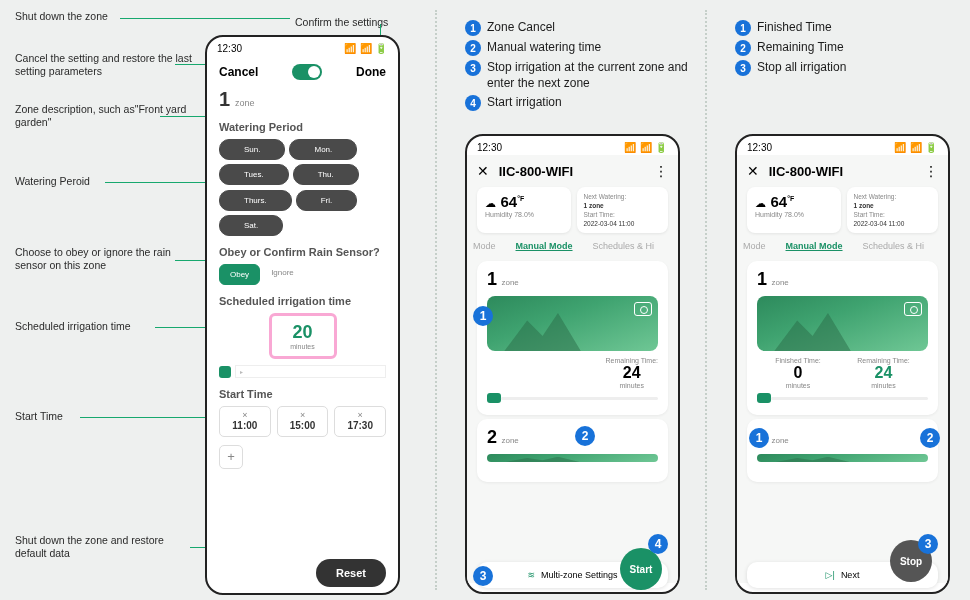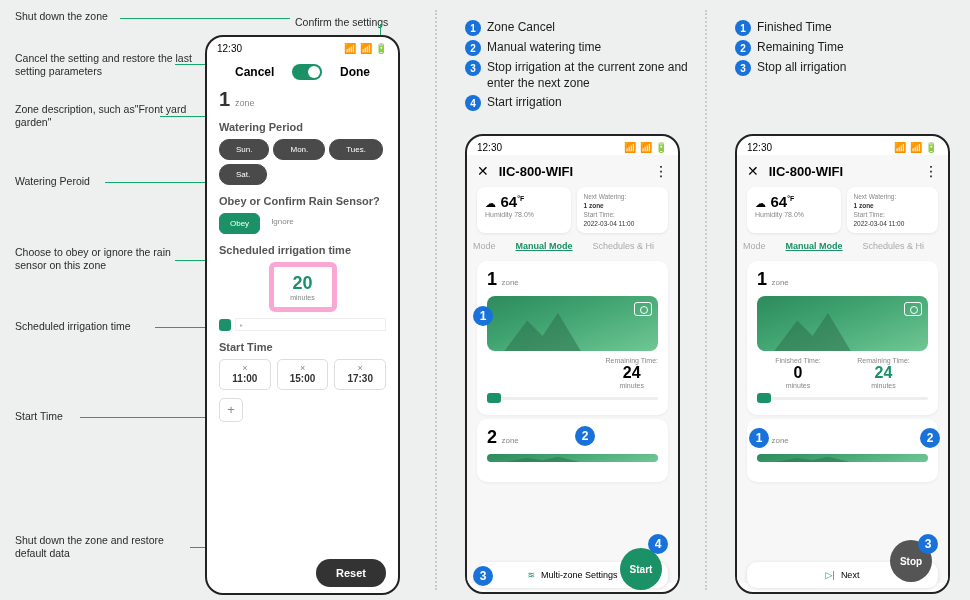--- a/index.html
+++ b/index.html
@@ -15,32 +15,32 @@
 .phone { position: absolute; background: #fff; border: 2px solid #222; border-radius: 18px; overflow: hidden; }
 .phone1 { left: 205px; top: 35px; width: 195px; height: 560px; }
 .phone2 { left: 465px; top: 134px; width: 215px; height: 460px; }
 .phone3 { left: 735px; top: 134px; width: 215px; height: 460px; }
 
 .statusbar { display:flex; justify-content:space-between; align-items:center; padding: 6px 10px 2px; font-size: 10px; font-weight:500; }
 .sb-icons { display:flex; gap:3px; align-items:center; }
 .sb-icons span { font-size:10px; }
 
 
-.p1-top { display:flex; justify-content:space-between; align-items:center; padding: 8px 28px; font-size:12px; font-weight:700; }
+.p1-top { display:flex; justify-content:space-between; align-items:center; padding: 8px 12px; font-size:12px; font-weight:700; }
 .toggle { width:30px; height:16px; background:#1a9166; border-radius:9px; position:relative; }
 .toggle::after { content:''; position:absolute; right:2px; top:2px; width:12px; height:12px; background:#fff; border-radius:50%; }
 .p1-body { padding: 0 12px; font-size:10px; color:#333; }
 .zone-num { font-size:20px; font-weight:800; }
 .zone-lbl { font-size:9px; color:#888; margin-left:2px; }
 .section-title { font-size:11px; font-weight:600; margin: 10px 0 6px; color:#555; }
 .pill-row { display:flex; gap:4px; flex-wrap:wrap; margin-bottom:5px; }
 .pill { font-size:8px; padding:4px 7px; border-radius:4px; background:#fff; border:1px solid #ddd; color:#888; }
 .pill.active { background:#1a9166; color:#fff; border-color:#1a9166; }
-.pill.dark { background:#4a4a4a; color:#fff; border-color:#4a4a4a; padding:5px 16px; border-radius:10px; }
-.big-input { border:5px solid #f9a8d4; border-radius:6px; width:68px; margin:6px auto; text-align:center; padding:6px 0; }
+.pill.dark { background:#4a4a4a; color:#fff; border-color:#4a4a4a; padding:5px 24px; border-radius:10px; }
+.big-input { border:3px solid #f9a8d4; border-radius:6px; width:68px; margin:6px auto; text-align:center; padding:6px 0; }
 .big-input .num { font-size:18px; font-weight:600; color:#1a9166; }
 .big-input .unit { font-size:7px; color:#888; }
 .slider { display:flex; align-items:center; gap:4px; margin:4px 0 8px; }
 .slider-thumb { width:12px; height:12px; background:#1a9166; border-radius:3px; }
 .slider-text { font-size:6px; color:#bbb; border:1px solid #eee; padding:2px 4px; flex:1; }
 .time-row { display:flex; gap:6px; }
 .time-box { flex:1; border:1px solid #ddd; border-radius:5px; text-align:center; padding:3px 0 5px; }
 .time-box .x { font-size:9px; color:#888; }
 .time-box .t { font-size:10px; font-weight:600; }
 .plus-btn { width:24px; height:24px; border:1px solid #ddd; border-radius:5px; text-align:center; line-height:22px; color:#888; margin-top:8px; font-size:13px; }
@@ -136,20 +136,25 @@
   <div class="p1-body">
     <div>
       <span class="zone-num">1</span>
       <span class="zone-lbl">zone</span>
     </div>
     <div class="section-title">Watering Period</div>
     <div class="pill-row">
       <div class="pill dark">Sun.</div>
       <div class="pill dark">Mon.</div>
       <div class="pill dark">Tues.</div>
+      <div class="pill dark">Thu.</div>
+    </div>
+    <div class="pill-row">
+      <div class="pill dark">Thurs.</div>
+      <div class="pill dark">Fri.</div>
       <div class="pill dark">Sat.</div>
     </div>
     <div class="section-title">Obey or Confirm Rain Sensor?</div>
     <div class="pill-row">
       <div class="pill active" style="border-radius:6px;padding:5px 10px">Obey</div>
       <div class="pill" style="border:none">Ignore</div>
     </div>
     <div class="section-title">Scheduled irrigation time</div>
     <div class="big-input">
       <div class="num">20</div>

